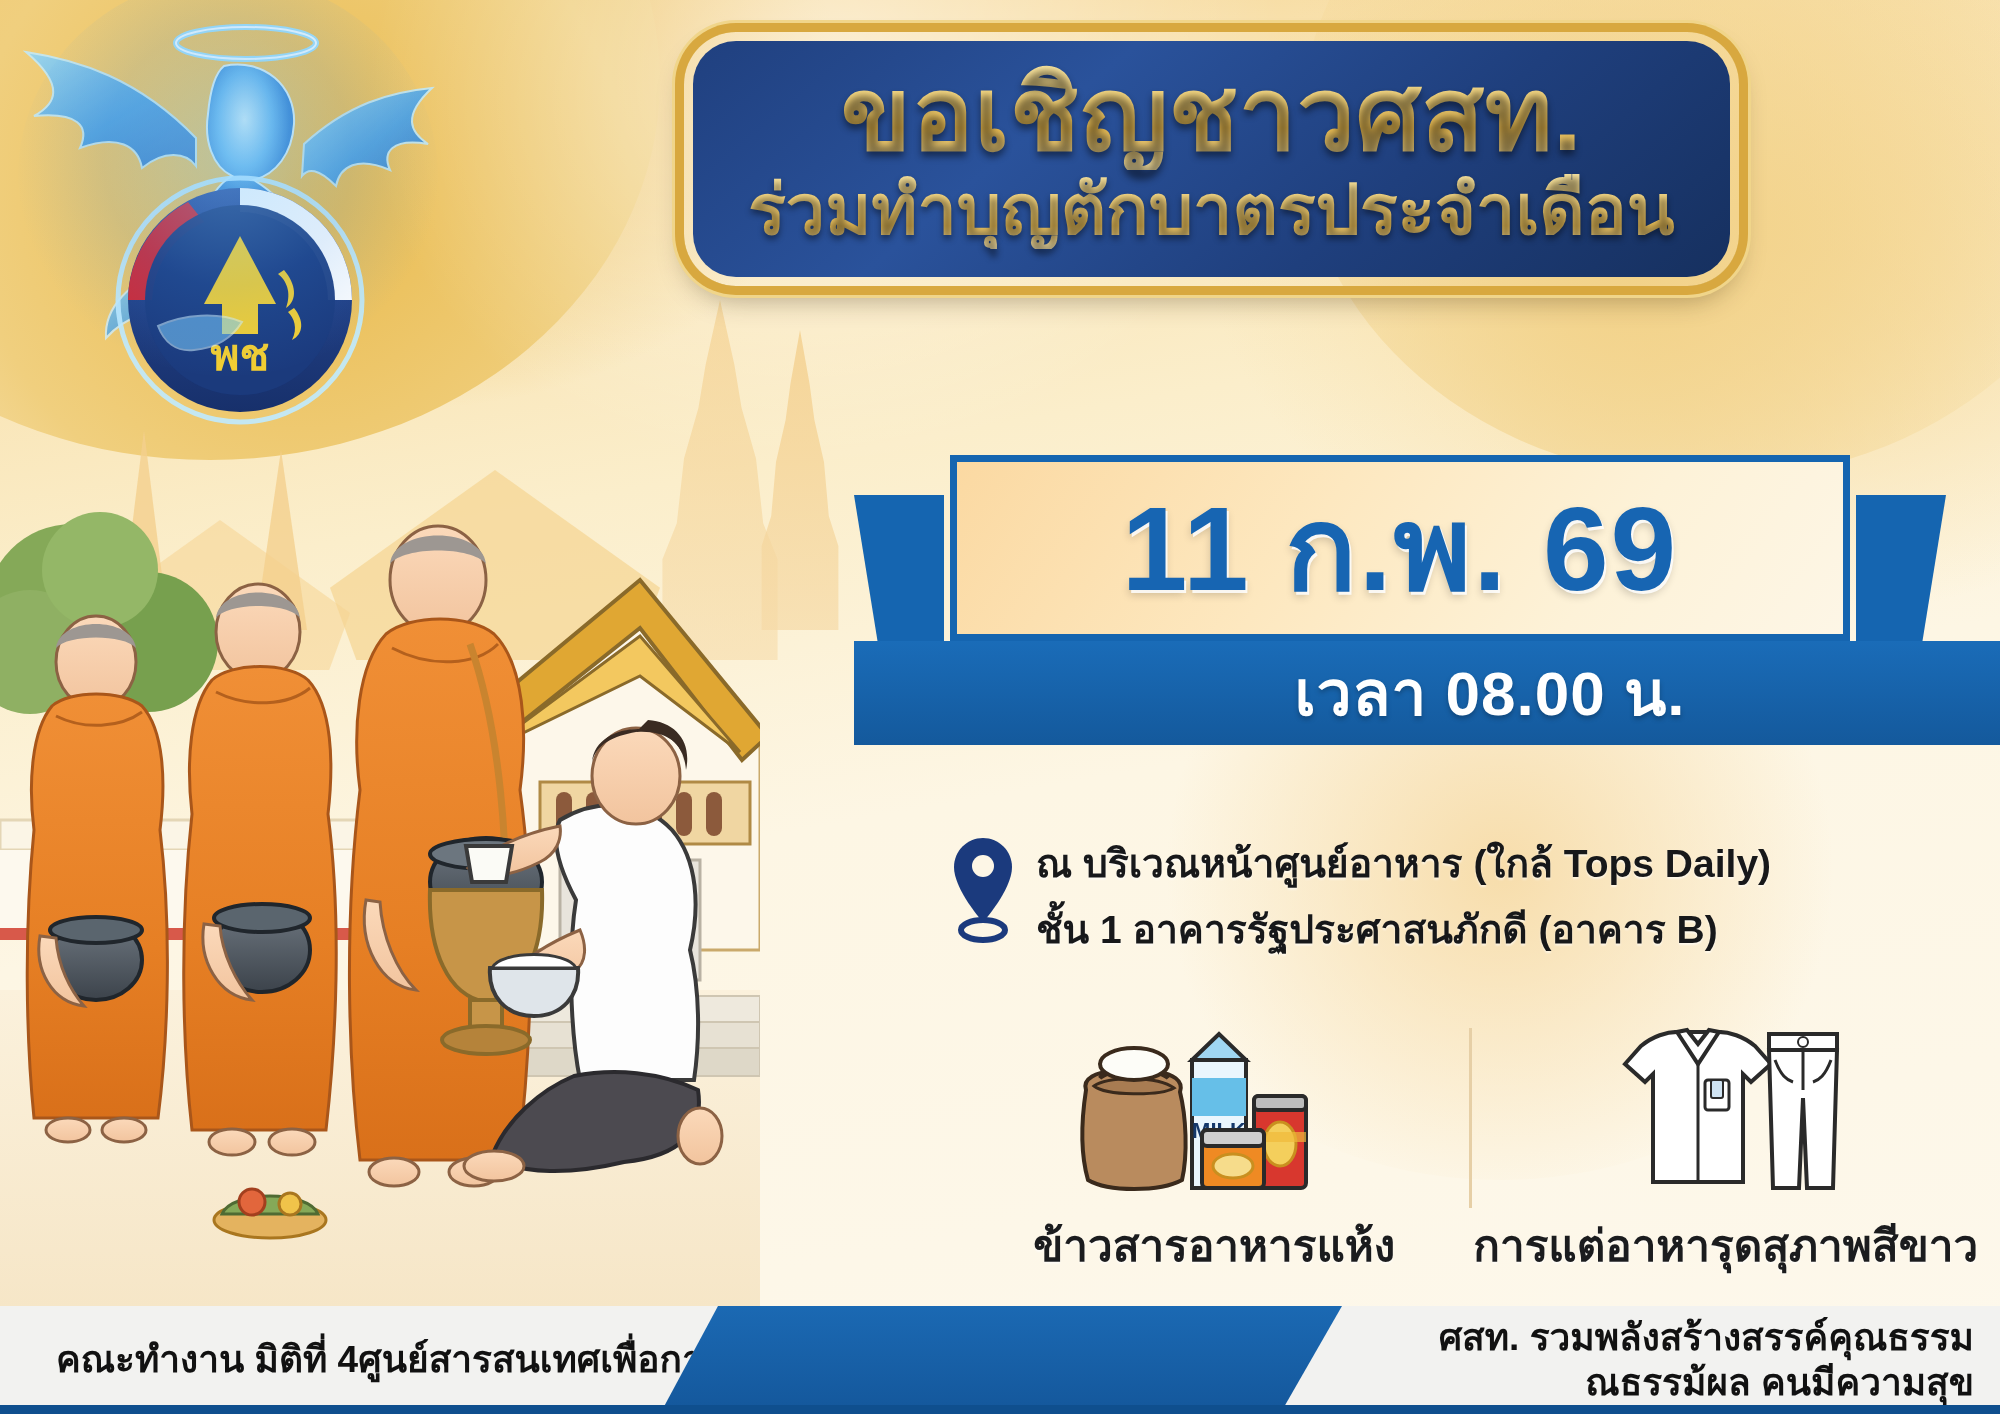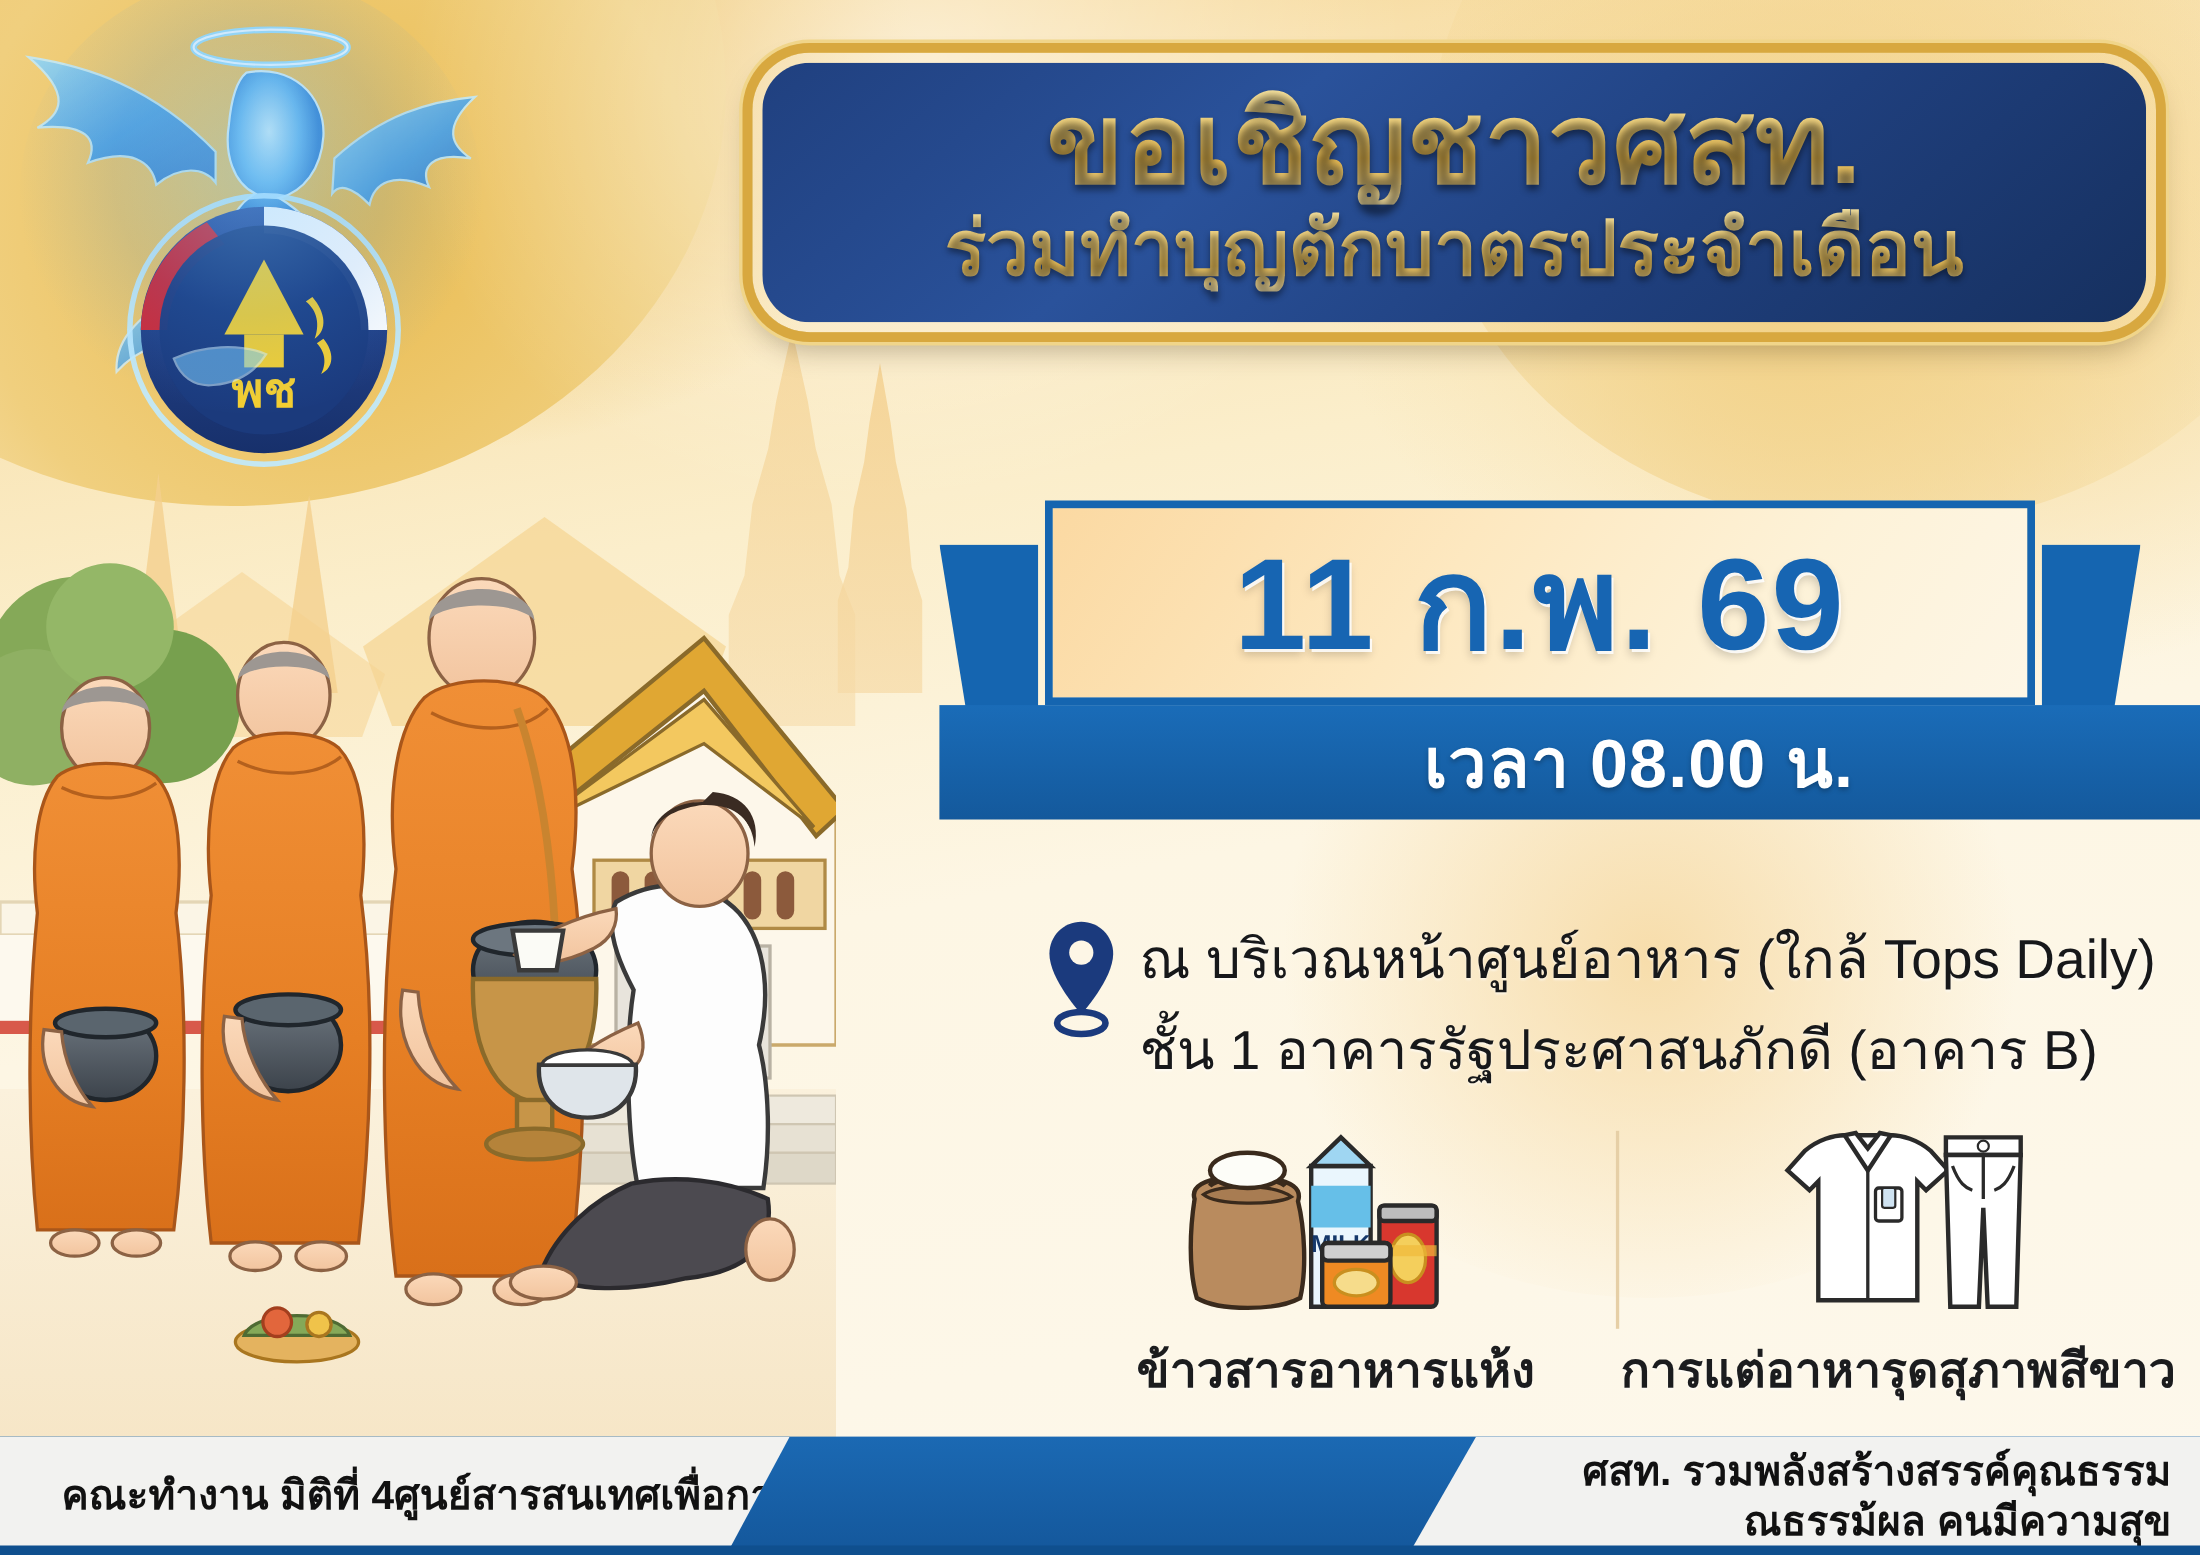--- a/index.html
+++ b/index.html
@@ -37,21 +37,21 @@
     clip-path: polygon(50% 0%, 100% 62%, 92% 100%, 8% 100%, 0% 62%); }
 
   
   #logo { position: absolute; left: 18px; top: 8px; width: 420px; height: 420px; }
   .ang-glow { position: absolute; left: 50%; top: 40%; transform: translate(-50%,-50%);
     width: 420px; height: 400px; border-radius: 50%;
     background: radial-gradient(ellipse at 50% 45%, rgba(120,200,255,.40) 0%, rgba(60,150,240,.16) 42%, rgba(40,120,220,0) 72%); }
 
   
   #title-plaque {
-    position: absolute; left: 684px; top: 48px; width: 1276px; height: 254px;
+    position: absolute; left: 684px; top: 32px; width: 1055px; height: 254px;
     border-radius: 52px;
     background: linear-gradient(140deg, #20407f 0%, #2a529b 34%, #1f3f7d 66%, #16305f 100%);
     border: 9px solid transparent;
     background-clip: padding-box;
     box-shadow: 0 0 0 9px #d8a83f, 0 0 0 12px #f0d58a, 0 14px 26px rgba(60,40,10,.35);
     display: flex; flex-direction: column; align-items: center; justify-content: center;
     padding: 6px 34px 16px;
   }
   .title-main {
     font-size: 103px; font-weight: 800; letter-spacing: .5px; line-height: 1.08;
@@ -89,21 +89,21 @@
     background: linear-gradient(#1a6cb8, #14599c);
     display: flex; align-items: center; justify-content: center;
   }
   .time-text { font-size: 62px; font-weight: 800; color: #fff; letter-spacing: 1px;
     text-shadow: 0 3px 5px rgba(0,0,0,.25); white-space: nowrap; }
 
   
   #location { position: absolute; left: 952px; top: 832px; display: flex; gap: 22px; align-items: flex-start; }
   .pin-wrap { width: 62px; flex: 0 0 62px; padding-top: 4px; }
   .loc-lines { display: flex; flex-direction: column; gap: 4px; }
-  .loc-line { font-size: 50px; font-weight: 400; color: #17181a; white-space: nowrap;
+  .loc-line { font-size: 39px; font-weight: 700; color: #17181a; white-space: nowrap;
     text-shadow: 0 2px 2px rgba(255,255,255,.6); }
 
   
   #items { position: absolute; left: 960px; top: 1010px; width: 1020px; height: 270px;
     display: flex; align-items: flex-end; }
   .item-col { flex: 1; display: flex; flex-direction: column; align-items: center; }
   .item-art { height: 190px; display: flex; align-items: flex-end; justify-content: center; }
   .item-cap { margin-top: 10px; font-size: 44px; font-weight: 700; color: #1b1c1e;
     white-space: nowrap; text-shadow: 0 2px 2px rgba(255,255,255,.6); }
   .item-divider { width: 3px; height: 180px; background: #e6cfa6; align-self: center; margin-bottom: 54px; }

